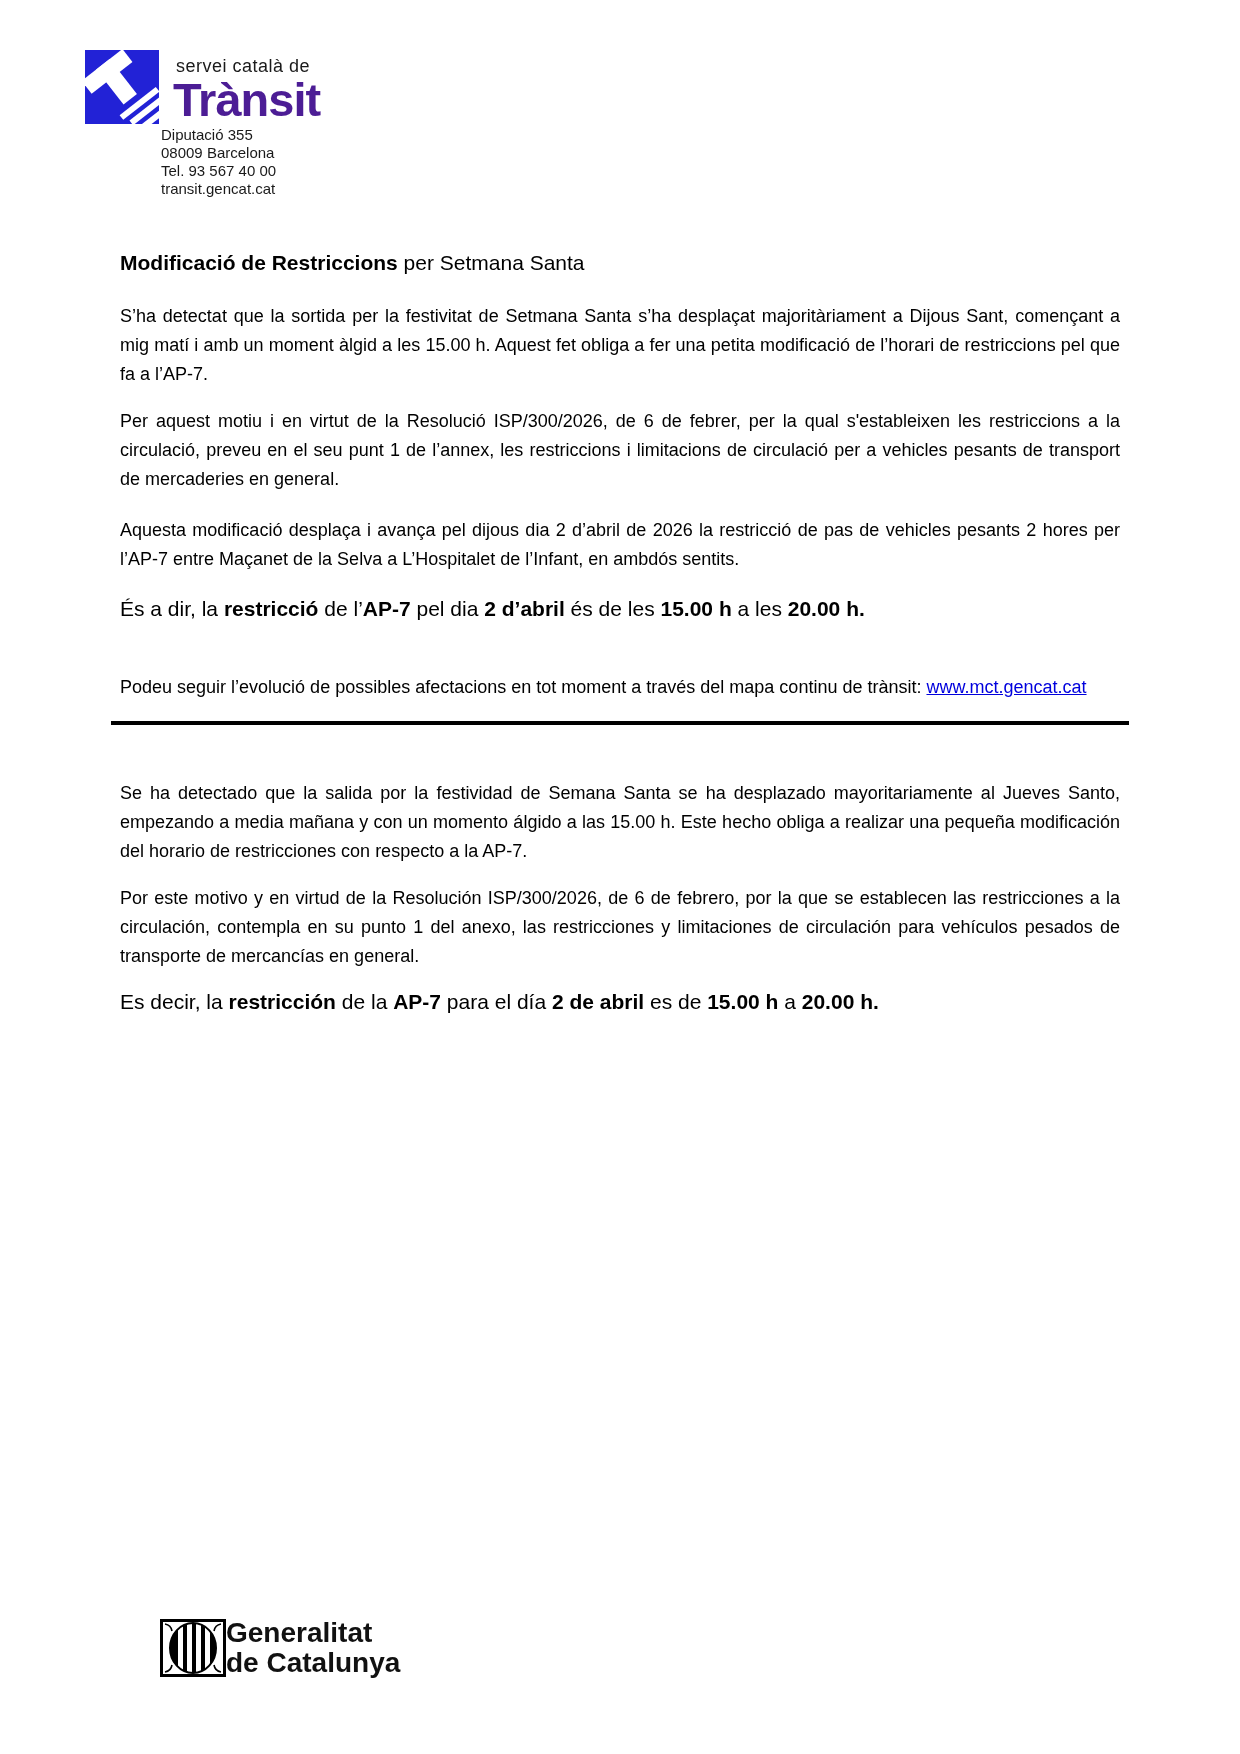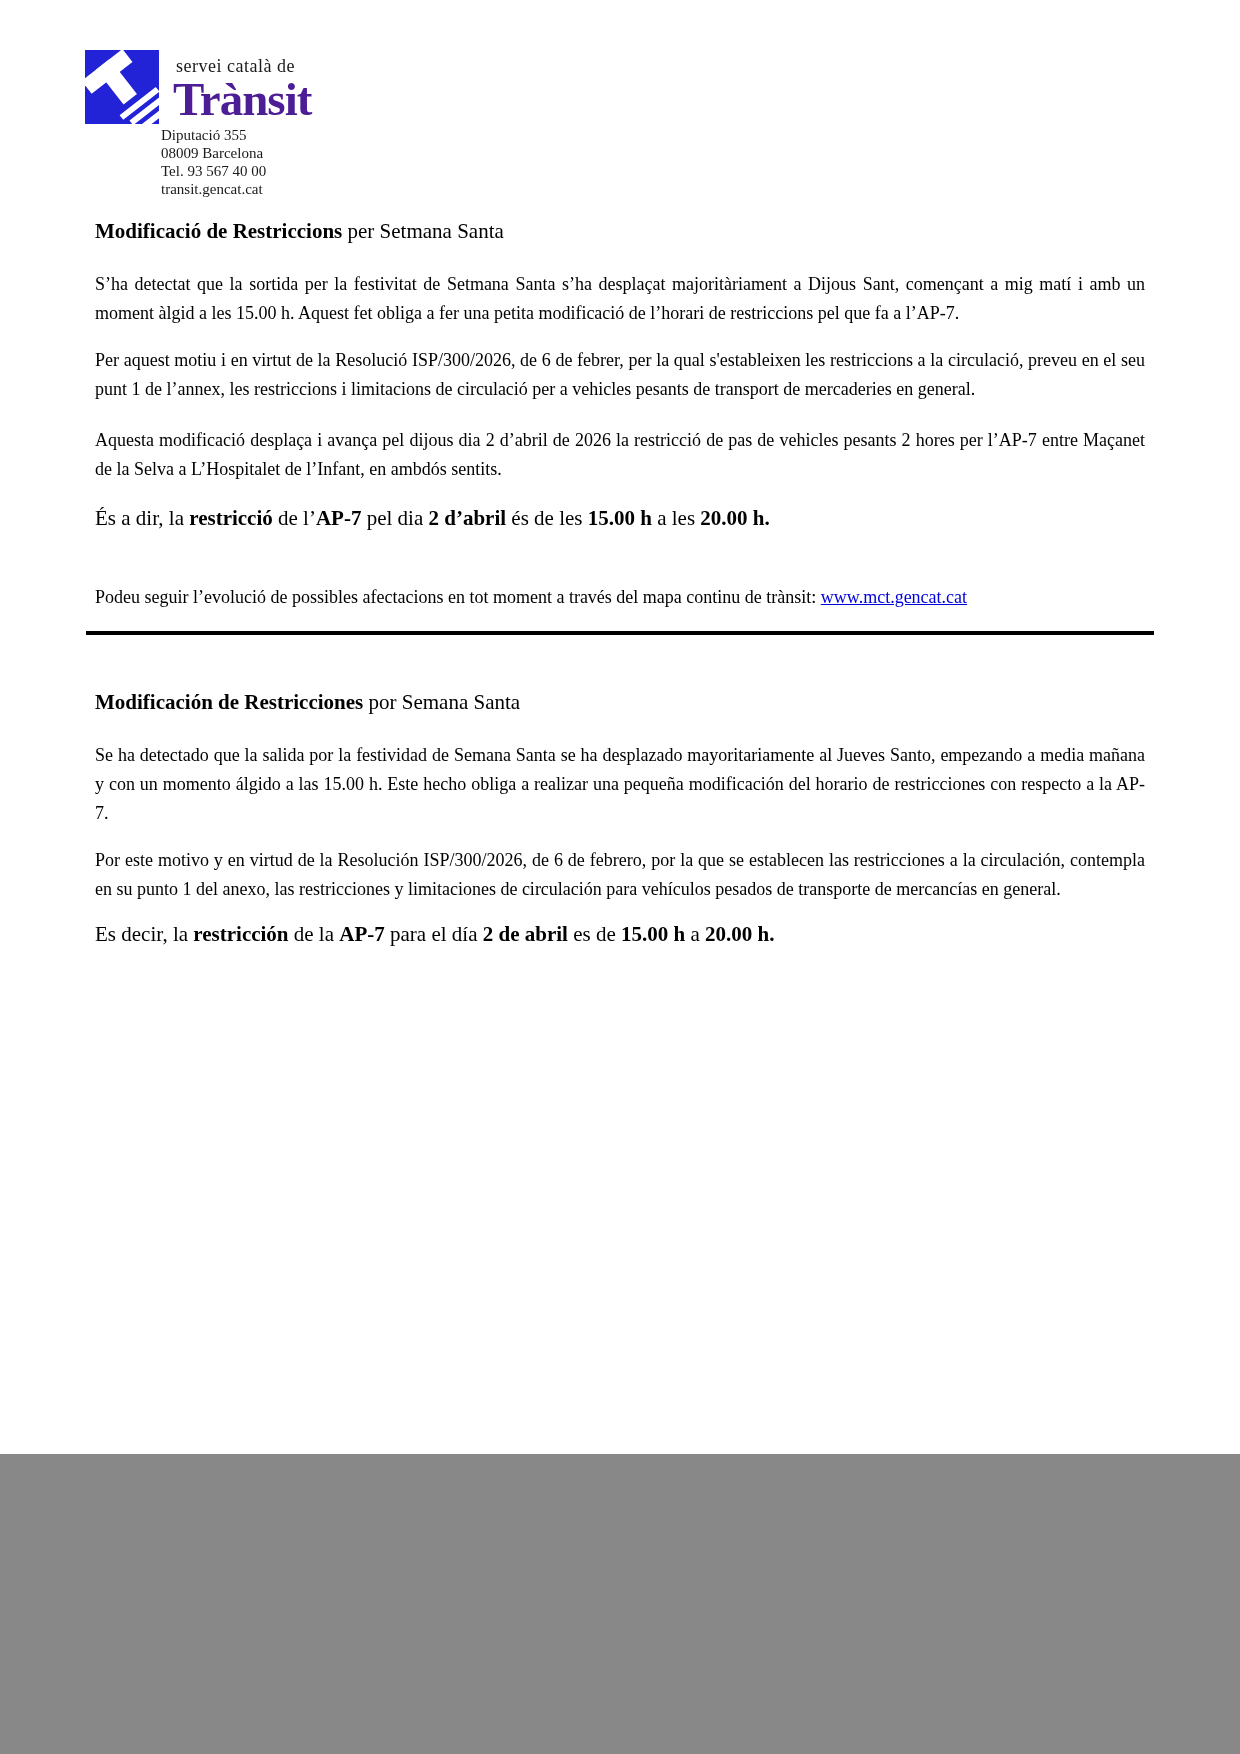--- a/index.html
+++ b/index.html
@@ -1,41 +1,41 @@
 <!DOCTYPE html>
 <html><head>
 <meta charset="utf-8">
 <style>
   html,body{margin:0;padding:0;background:#888;}
   .page{
     position:relative;
-    width:1240px;height:1454px;
+    width:1240px;height:1754px;
     background:#ffffff;
-    font-family:Liberation Serif, serif;
+    font-family:Liberation Sans, sans-serif;
     color:#000;
     margin:0 auto;
     overflow:hidden;
   }
   
   .header{position:relative;height:218px;}
   .logo-square{position:absolute;left:85px;top:49px;width:74px;height:76px;display:block;}
   .logo-tagline{
     position:absolute;left:176px;top:56px;
     font-size:18px;color:#1a1a1a;letter-spacing:.5px;
   }
   .logo-brand{
     position:absolute;left:173px;top:72px;
     font-size:47px;font-weight:bold;letter-spacing:-1px;color:#4c1d95;
   }
   .address{
     position:absolute;left:161px;top:126px;
     font-size:15px;line-height:18px;color:#1a1a1a;
   }
   
-  .content{padding:0 95px;}
+  .content{padding:0 120px;margin-top:32px;}
   .section-heading{
     font-size:21px;font-weight:normal;margin:0 0 26px 0;line-height:26px;
   }
   .section-heading strong{font-weight:bold;}
   .body-text{
     font-size:18px;line-height:29px;margin:0 0 18px 0;
     text-align:justify;
   }
   .mb22{margin-bottom:22px;}
   .mb20{margin-bottom:20px;}
@@ -99,21 +99,20 @@
     <p class="body-text mb22">Per aquest motiu i en virtut de la Resolució ISP/300/2026, de 6 de febrer, per la qual s'estableixen les restriccions a la circulació, preveu en el seu punt 1 de l’annex, les restriccions i limitacions de circulació per a vehicles pesants de transport de mercaderies en general.</p>
 
     <p class="body-text mb20">Aquesta modificació desplaça i avança pel dijous dia 2 d’abril de 2026 la restricció de pas de vehicles pesants 2 hores per l’AP-7 entre Maçanet de la Selva a L’Hospitalet de l’Infant, en ambdós sentits.</p>
 
     <p class="key-line"><span>És a dir, la </span><strong>restricció</strong><span> de l’</span><strong>AP-7</strong><span> pel dia </span><strong>2 d’abril</strong><span> és de les </span><strong>15.00 h</strong><span> a les </span><strong>20.00 h.</strong></p>
 
     <p class="body-text"><span>Podeu seguir l’evolució de possibles afectacions en tot moment a través del mapa continu de trànsit: </span><a class="link" style="color:#0000dd">www.mct.gencat.cat</a></p>
 
     <hr class="divider">
 
-    <h2 class="section-heading"><strong>Modificación de Restricciones</strong><span> por Semana Santa</span></h2>
 
     <p class="body-text">Se ha detectado que la salida por la festividad de Semana Santa se ha desplazado mayoritariamente al Jueves Santo, empezando a media mañana y con un momento álgido a las 15.00 h. Este hecho obliga a realizar una pequeña modificación del horario de restricciones con respecto a la AP-7.</p>
 
     <p class="body-text mb16">Por este motivo y en virtud de la Resolución ISP/300/2026, de 6 de febrero, por la que se establecen las restricciones a la circulación, contempla en su punto 1 del anexo, las restricciones y limitaciones de circulación para vehículos pesados de transporte de mercancías en general.</p>
 
 
     <p class="key-line"><span>Es decir, la </span><strong>restricción</strong><span> de la </span><strong>AP-7</strong><span> para el día </span><strong>2 de abril</strong><span> es de </span><strong>15.00 h</strong><span> a </span><strong>20.00 h.</strong></p>
 
 
   </div>

